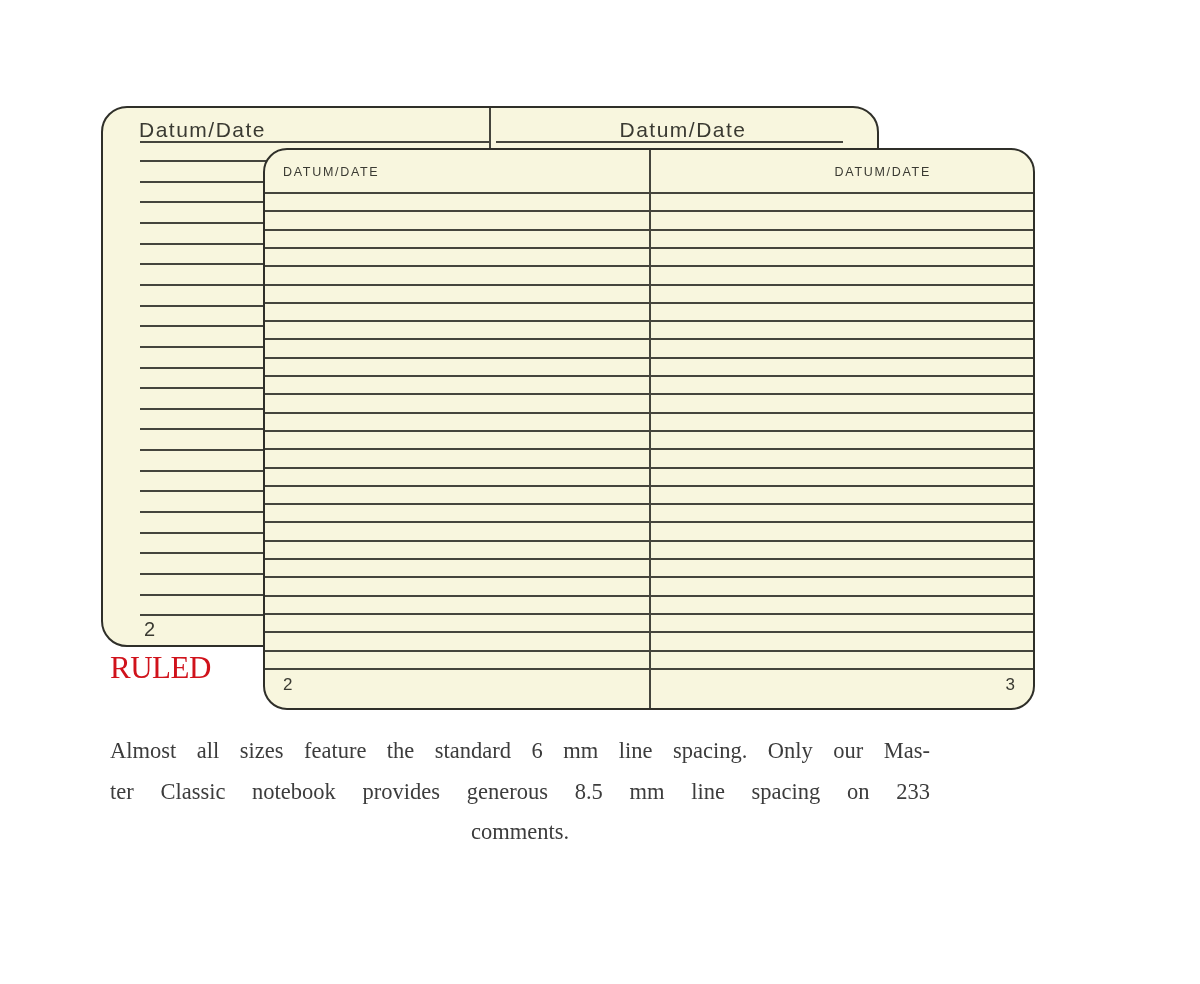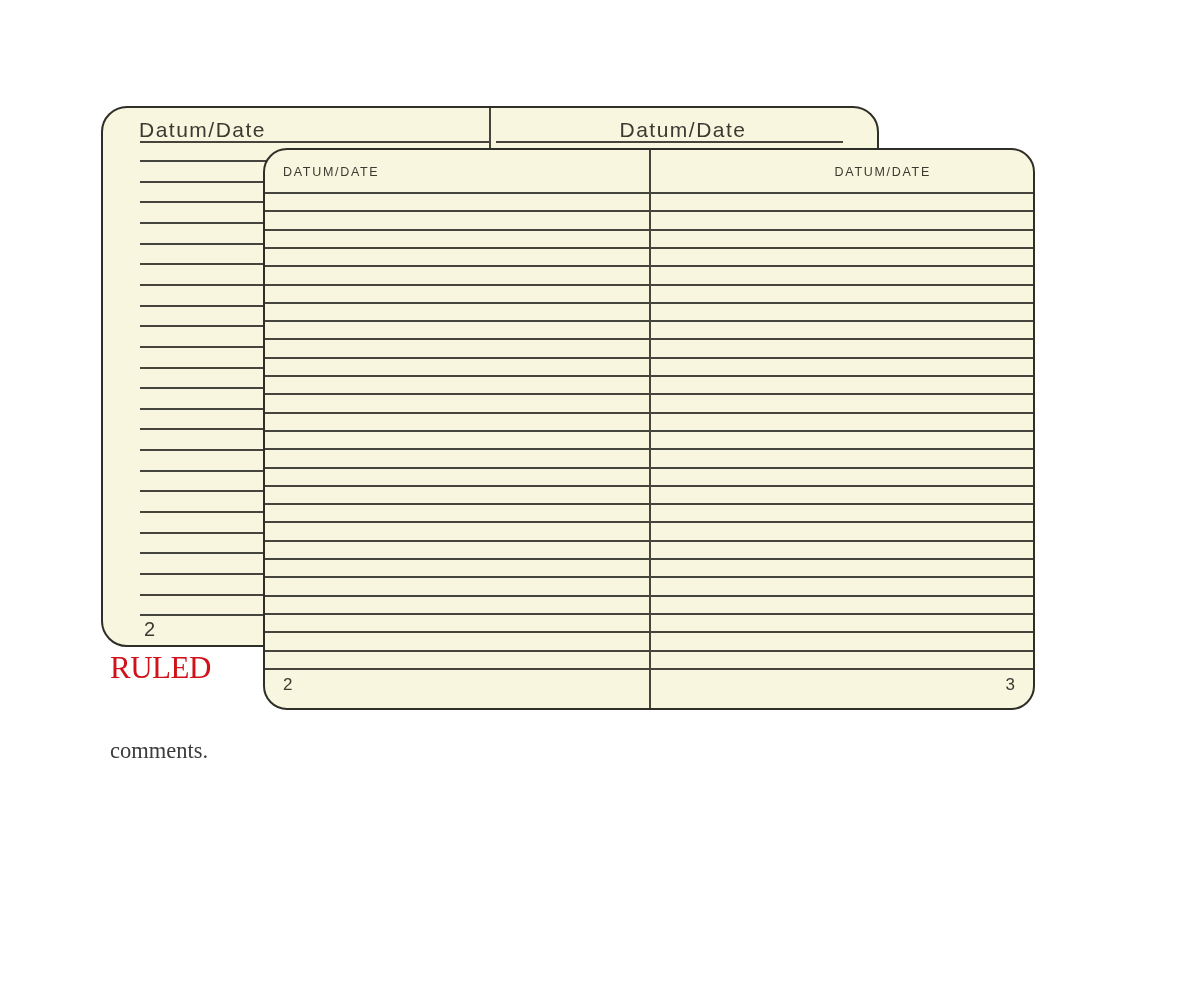--- a/index.html
+++ b/index.html
@@ -40,21 +40,21 @@
   .ft-pagenum-left{left:18px;}
   .ft-pagenum-right{right:18px;}
 
   
   .section-title{position:absolute;left:110px;top:653px;font-size:31px;line-height:30px;
     font-weight:500;letter-spacing:-0.5px;color:var(--accent-red);font-family:Liberation Serif, serif;}
   .body-copy{position:absolute;left:110px;top:731px;width:820px;
     font-family:"Liberation Serif",serif;font-size:22.5px;line-height:40.5px;
     color:var(--body-text);}
   .body-copy .just{text-align:justify;text-align-last:justify;}
-  .body-copy .last{text-align:left;}
+  .body-copy .last{text-align:center;}
 </style>
 </head>
 <body>
 
 <div class="canvas">
 
   <div class="notebook back-spread">
     <div class="bk-header-left">Datum/Date</div>
     <div class="bk-header-right">Datum/Date</div>
     <div class="hline bk-underline-left"></div>
@@ -121,16 +121,18 @@
         <div class="rule" style="top: 499.5px;"></div>
         <div class="rule" style="top: 517.8px;"></div>
       </div>
     <div class="ft-pagenum ft-pagenum-left">2</div>
     <div class="ft-pagenum ft-pagenum-right">3</div>
   </div>
 
   <div class="section-title">RULED</div>
 
   <div class="body-copy">
+    <div class="just">Almost all sizes feature the standard 6 mm line spacing. Only our Mas-</div>
+    <div class="just">ter Classic notebook provides generous 8.5 mm line spacing on 233</div>
     <div class="last">comments.</div>
   </div>
 
 </div>
 
 </body></html>

